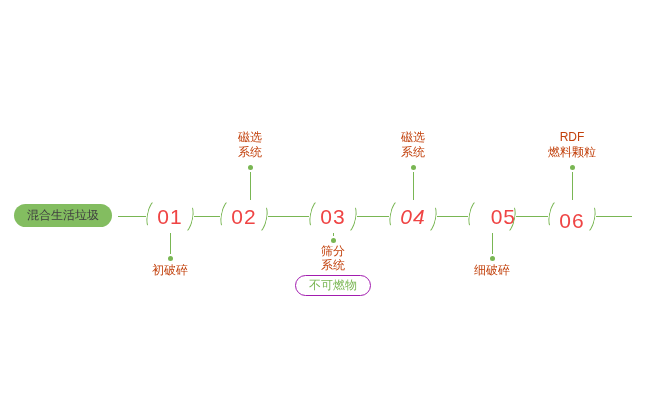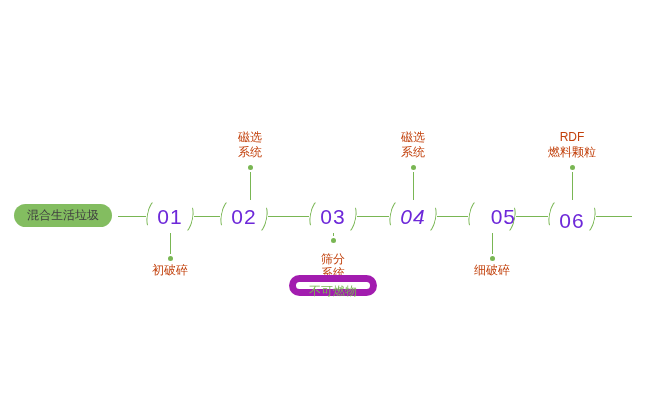--- a/index.html
+++ b/index.html
@@ -5,40 +5,40 @@
   html,body { margin:0; padding:0; background:#ffffff; }
   .canvas {
     position:relative; width:648px; height:416px; background:#ffffff;
     font-family:"Liberation Sans","DejaVu Sans",sans-serif; overflow:hidden;
   }
   .tl-line { position:absolute; top:216px; left:118px; width:514px; height:1px; background:#79b653; }
   .step {
     position:absolute; top:200px; width:48px; height:33px; background:#ffffff;
     display:flex; align-items:center; justify-content:center;
   }
-  .num { color:#6d28d9; font-size:21px; letter-spacing:1px; }
+  .num { color:#ef4444; font-size:21px; letter-spacing:1px; }
   .arc { position:absolute; width:10px; height:27px; border:1.5px solid transparent; border-radius:50%; }
   .arc.l { left:1px; top:0; border-left-color:#79b653; transform:rotate(12deg); }
   .arc.r { right:1px; bottom:0; border-right-color:#79b653; transform:rotate(12deg); }
   .conn { position:absolute; width:1px; background:#79b653; }
   .dot { position:absolute; width:5px; height:5px; border-radius:50%; background:#79b653; }
   .lbl {
     position:absolute; width:100px; text-align:center; color:#c2410c;
     font-size:12px; line-height:15px;
   }
   .lbl.tight { line-height:14px; }
   .start-pill {
     position:absolute; left:14px; top:204px; height:23px; line-height:23px;
     padding:0 13px; background:#83bd60; color:#404040; font-size:12px;
     border-radius:12px; white-space:nowrap;
   }
   .tag-pill {
     position:absolute; left:333px; top:275px; transform:translateX(-50%);
     height:21px; line-height:19px; padding:0 13px; box-sizing:border-box;
-    border:7px solid #a21caf; color:#79b653; font-size:12px;
+    border:1px solid #a21caf; color:#79b653; font-size:12px;
     border-radius:11px; background:#ffffff; white-space:nowrap;
   }
 </style>
 </head>
 <body>
 
 <div class="canvas">
 
   <div class="tl-line"></div>
 
@@ -52,21 +52,21 @@
 
   <div class="conn" style="left:250px; top:172px; height:28px;"></div>
   <div class="dot" style="left:248px; top:165px;"></div>
   <div class="lbl" style="left:200px; top:130px;">
     <span>磁选</span><br>
     <span>系统</span>
   </div>
 
   <div class="conn" style="left:333px; top:230px; height:6px;"></div>
   <div class="dot" style="left:331px; top:238px;"></div>
-  <div class="lbl tight" style="left:283px; top:252px;">
+  <div class="lbl tight" style="left:283px; top:244px;">
     <span>筛分</span><br>
     <span>系统</span>
   </div>
   <div class="tag-pill">不可燃物</div>
 
   <div class="conn" style="left:413px; top:172px; height:28px;"></div>
   <div class="dot" style="left:411px; top:165px;"></div>
   <div class="lbl" style="left:363px; top:130px;">
     <span>磁选</span><br>
     <span>系统</span>

